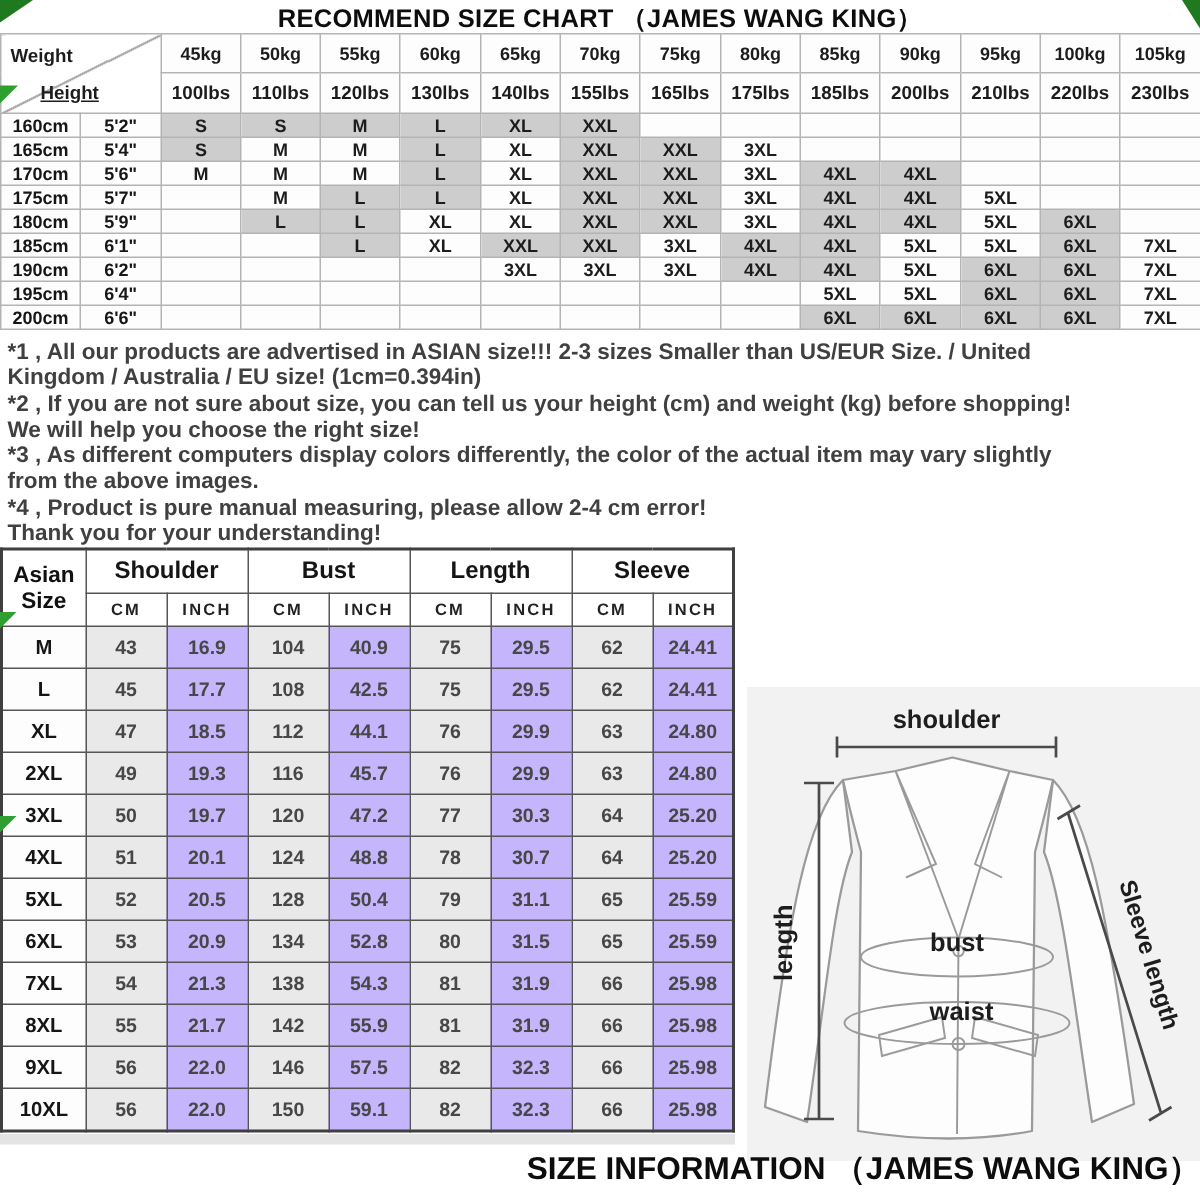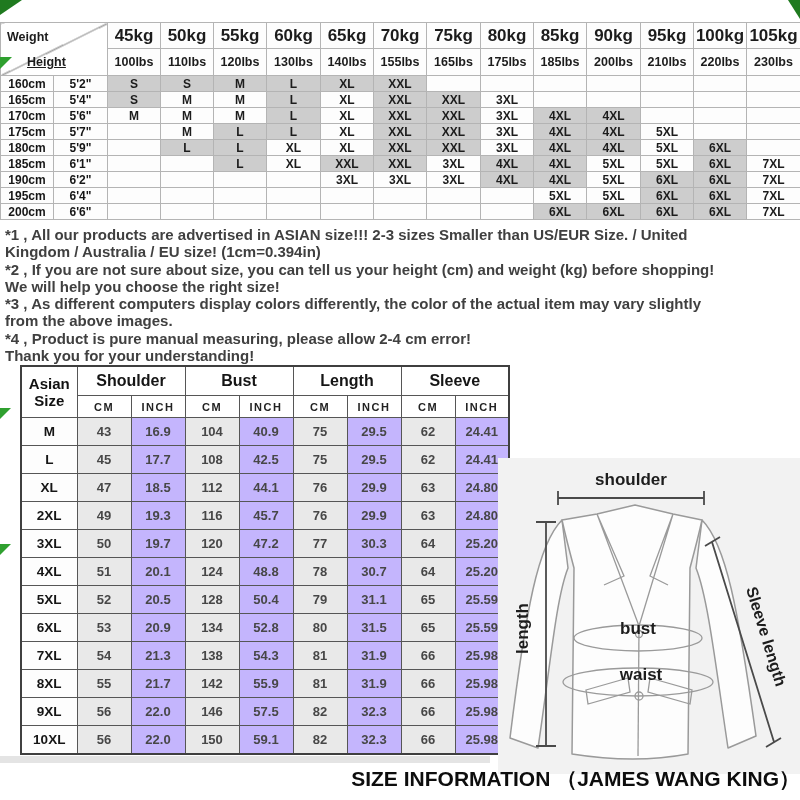--- a/index.html
+++ b/index.html
@@ -8,35 +8,35 @@
   .main-title{position:absolute;top:1px;left:0;width:800px;text-align:center;
         font-size:17px;font-weight:bold;letter-spacing:.2px;color:#0d0d0d;}
   .footer-title{position:absolute;top:765px;left:0;width:800px;text-align:right;
         font-size:21px;font-weight:bold;color:#0d0d0d;}
 
   
   .matrix{position:absolute;top:22px;left:0;width:800px;}
   .matrix table{border-collapse:collapse;table-layout:fixed;width:800px;}
   .matrix td{border:1px solid #b4b4b4;text-align:center;vertical-align:middle;
         font-weight:bold;font-size:12px;color:#1c1c1c;padding:0;height:15px;background:#fdfdfd;overflow:hidden;}
-  .matrix td.kg{height:25px;border-bottom:1px dashed #c2c2c2;font-size:17px;}
+  .matrix td.kg{height:25px;border-bottom:1px dashed #c2c2c2;font-size:12px;}
   .matrix td.lbs{height:26px;font-size:12.5px;}
   .matrix td.hcol,.matrix td.hcol2{font-size:12px;color:#161616;}
   .matrix td.cell.gray{background:#cdcdcd;}
   .matrix td.corner{position:relative;background:
         linear-gradient(to bottom right,transparent 49.2%,#a8a8a8 49.2%,#a8a8a8 50.8%,transparent 50.8%);}
   .corner-top{position:absolute;top:7px;left:6px;font-weight:bold;font-size:12.5px;}
   .corner-bottom{position:absolute;bottom:6px;left:26px;font-weight:bold;font-size:12.5px;text-decoration:underline;}
 
   
   .notes{position:absolute;top:226px;left:5px;width:792px;font-size:15px;font-weight:bold;
         color:#404040;line-height:17.3px;white-space:pre-line;}
 
   
-  .measure{position:absolute;top:365px;left:20px;}
+  .measure{position:absolute;top:365px;left:0;}
   .measure table{border-collapse:collapse;table-layout:fixed;border:2px solid #3f3f3f;}
   .measure th,.measure td{border:1px solid #565656;text-align:center;vertical-align:middle;padding:0;}
   .measure th.group{font-size:16px;height:28px;color:#151515;background:#fff;}
   .measure th.sub{font-size:11px;letter-spacing:1.5px;height:21px;color:#222;background:#fff;margin-left:22px;}
   .measure th.sizecorner{font-size:15px;line-height:17px;background:#fff;}
   .measure tbody th.size{font-size:13.5px;background:#fdfdfd;color:#151515;height:27px;}
   .measure td{font-size:13px;font-weight:bold;color:#474747;height:27px;}
   .measure td.cm{background:#e9e9e9;}
   .measure td.inch{background:#c4b5fd;}
   .table-strip{position:absolute;top:756px;left:0;width:490px;height:7px;background:#e4e4e4;}
@@ -55,20 +55,21 @@
   .w-tr{top:0;right:0;border-top:19px solid #1f7a1f;border-left:12px solid transparent;}
   .w-m1{top:57px;left:0;border-top:12px solid #2fa02f;border-right:12px solid transparent;}
   .w-m2{top:408px;left:0;border-top:11px solid #2fa02f;border-right:11px solid transparent;}
   .w-m3{top:544px;left:0;border-top:11px solid #2fa02f;border-right:11px solid transparent;}
 </style>
 </head>
 <body>
 
 <div class="page">
 
+  <div class="main-title">RECOMMEND SIZE CHART （JAMES WANG KING）</div>
 
   <div class="matrix">
     <table>
       <colgroup>
         <col style="width:53px">
           <col style="width:54px">
         <col style="width:53px">
           <col style="width:53px">
           <col style="width:53px">
           <col style="width:54px">

